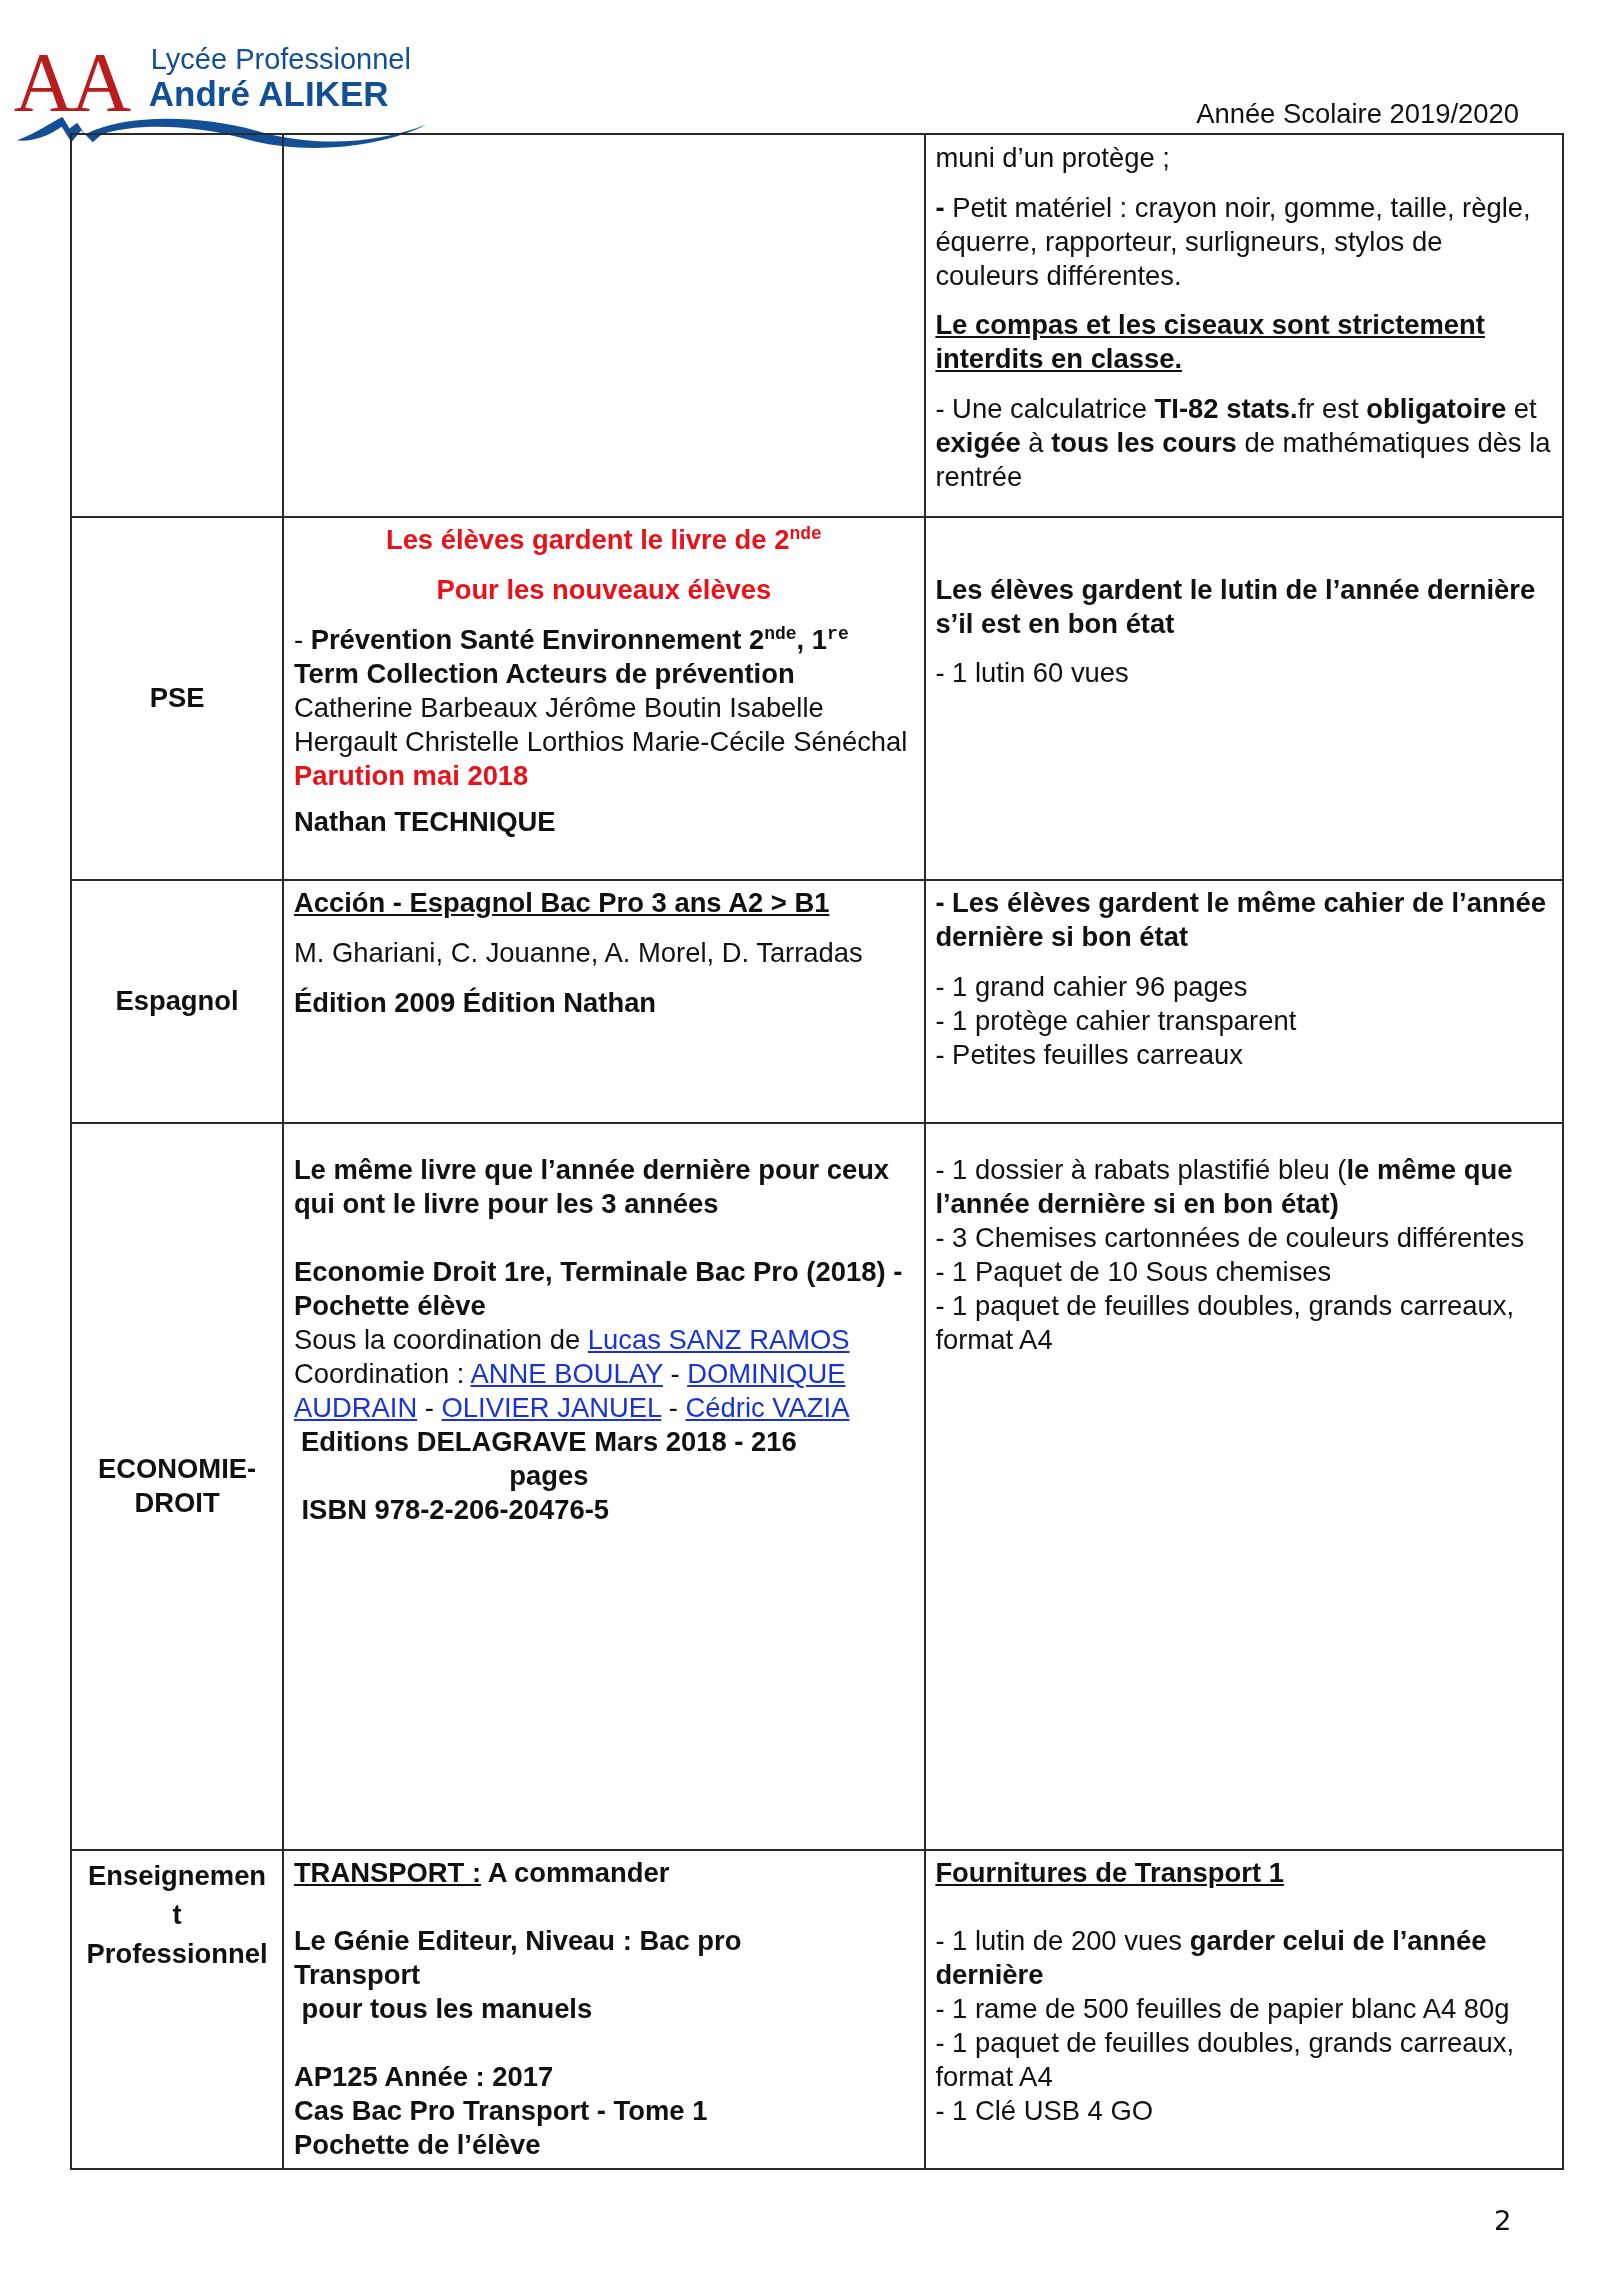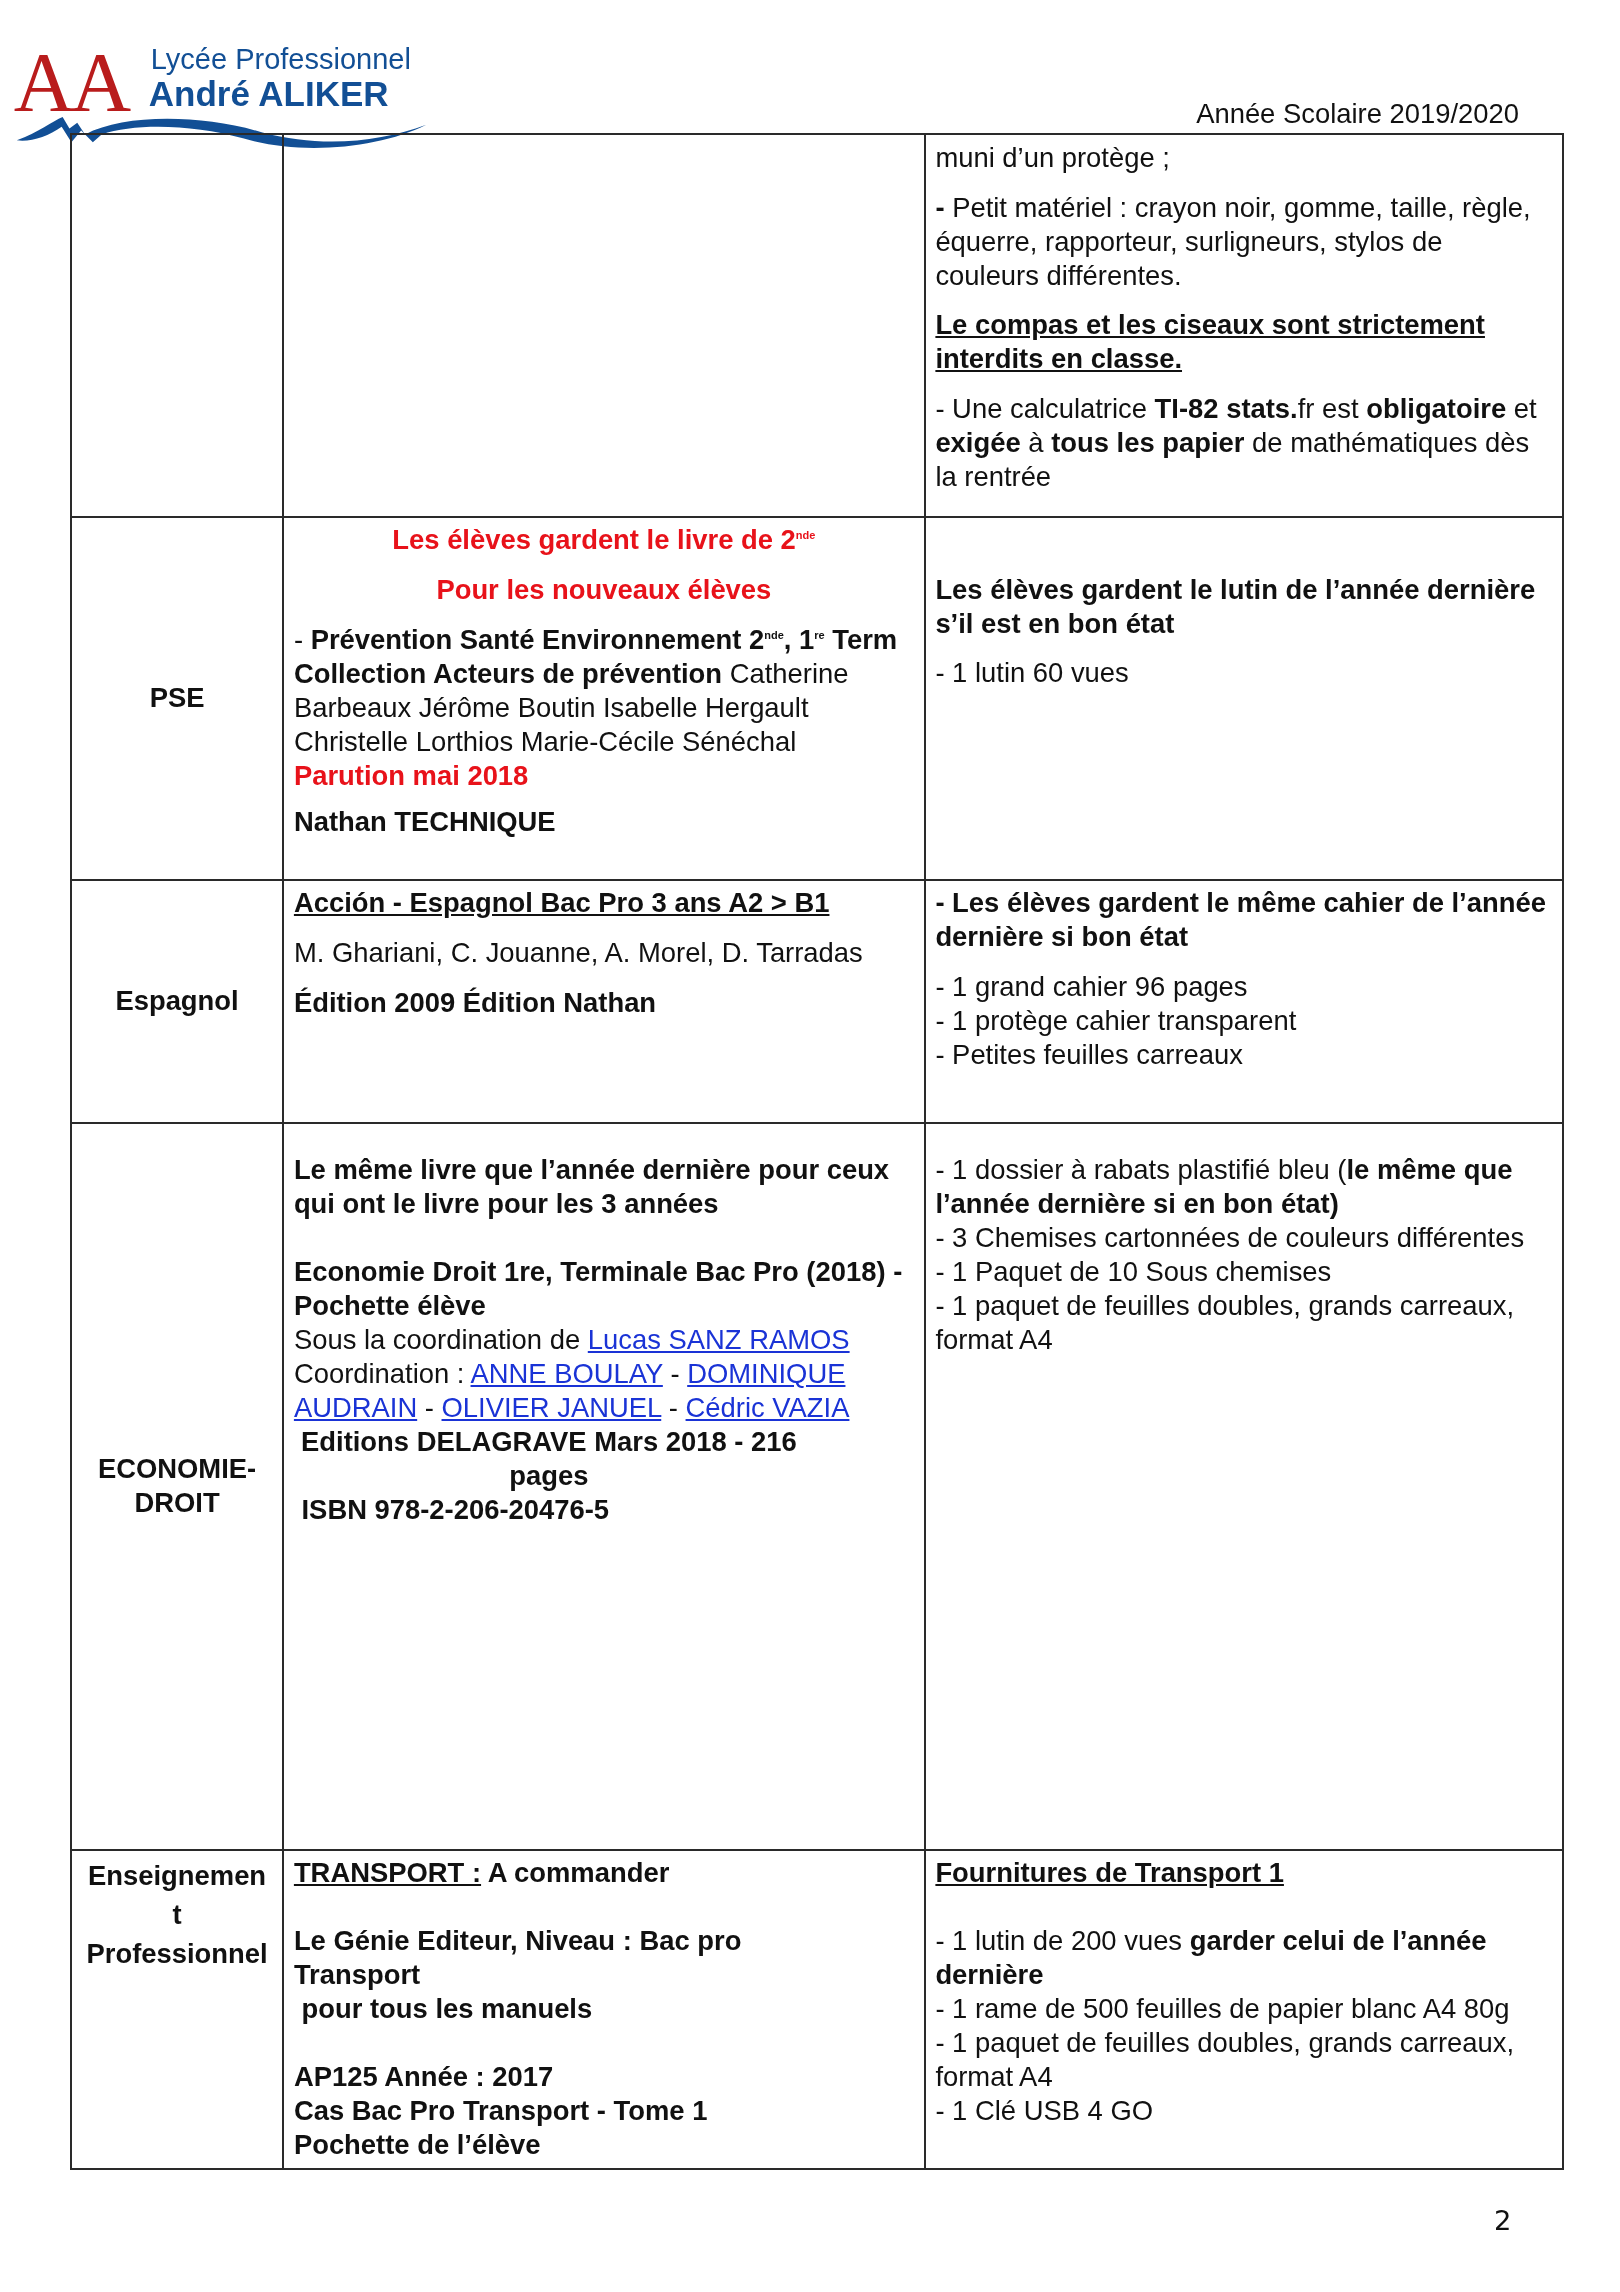--- a/index.html
+++ b/index.html
@@ -17,21 +17,21 @@
   td { border: 2px solid #2a2a2a; vertical-align: top; padding: 5.9px 9.8px;
        font-size: 27.4px; line-height: 34px; }
   td.subj { text-align: center; vertical-align: middle; font-weight: bold; font-size: 27.4px; }
   .col1 { width: 204px; } .col2 { width: 617px; } .col3 { width: 614px; }
   p { margin: 0 0 15.7px 0; }
   .b { font-weight: bold; }
   .u { text-decoration: underline; }
   .red { color: #e8121a; }
   .center { text-align: center; }
   a, .link { color: #1a33d6; text-decoration: underline; }
-  sup { font-size: 11px; line-height: 0; }
+  sup { font-size: 18px; line-height: 0; font-family: Liberation Mono, monospace; }
   .gap { height: 34px; }
   .pagenum { position: absolute; left: 1494px; top: 2205px; font-family: "DejaVu Sans", sans-serif; font-size: 27.4px; }
 </style>
 </head>
 <body>
 
 <div class="logo">
   <span class="logo-aa">AA</span>
   <span class="logo-line1">Lycée Professionnel</span>
   <span class="logo-line2">André ALIKER</span>
@@ -49,21 +49,21 @@
       <col class="col3">
     </colgroup>
   <tbody>
       <tr style="height:372px;">
     <td class="subj"></td>
     <td></td>
     <td>
       <p>muni d’un protège ;</p>
       <p><span class="b">-</span><span> Petit matériel : crayon noir, gomme, taille, règle, équerre, rapporteur, surligneurs, stylos de  couleurs différentes.</span></p>
       <p class="b u">Le compas et les ciseaux sont strictement interdits en classe. </p>
-      <p><span>- Une calculatrice </span><span class="b">TI-82 stats.</span><span>fr  est </span><span class="b">obligatoire</span><span> et </span><span class="b">exigée</span><span> à </span><span class="b">tous les papier</span><span> de mathématiques dès la rentrée</span></p>
+      <p><span>- Une calculatrice </span><span class="b">TI-82 stats.</span><span>fr  est </span><span class="b">obligatoire</span><span> et </span><span class="b">exigée</span><span> à </span><span class="b">tous les cours</span><span> de mathématiques dès la rentrée</span></p>
     </td>
   </tr>
 
   <tr style="height:363px;">
     <td class="subj">PSE</td>
     <td>
       <p class="b red center"><span>Les élèves gardent le livre de 2</span><sup>nde</sup></p>
       <p class="b red center">Pour les nouveaux élèves</p>
       <p style="margin-bottom:3.9px;"><span>- </span><span class="b"><span>Prévention Santé Environnement  2</span><sup>nde</sup><span>, 1</span><sup>re</sup><span> Term     Collection Acteurs de prévention</span></span><span> Catherine Barbeaux  Jérôme Boutin   Isabelle Hergault  Christelle Lorthios    Marie-Cécile Sénéchal  </span><span class="b red">Parution mai 2018</span></p>
       <p class="b" style="margin-top:11.8px;">Nathan TECHNIQUE</p>

